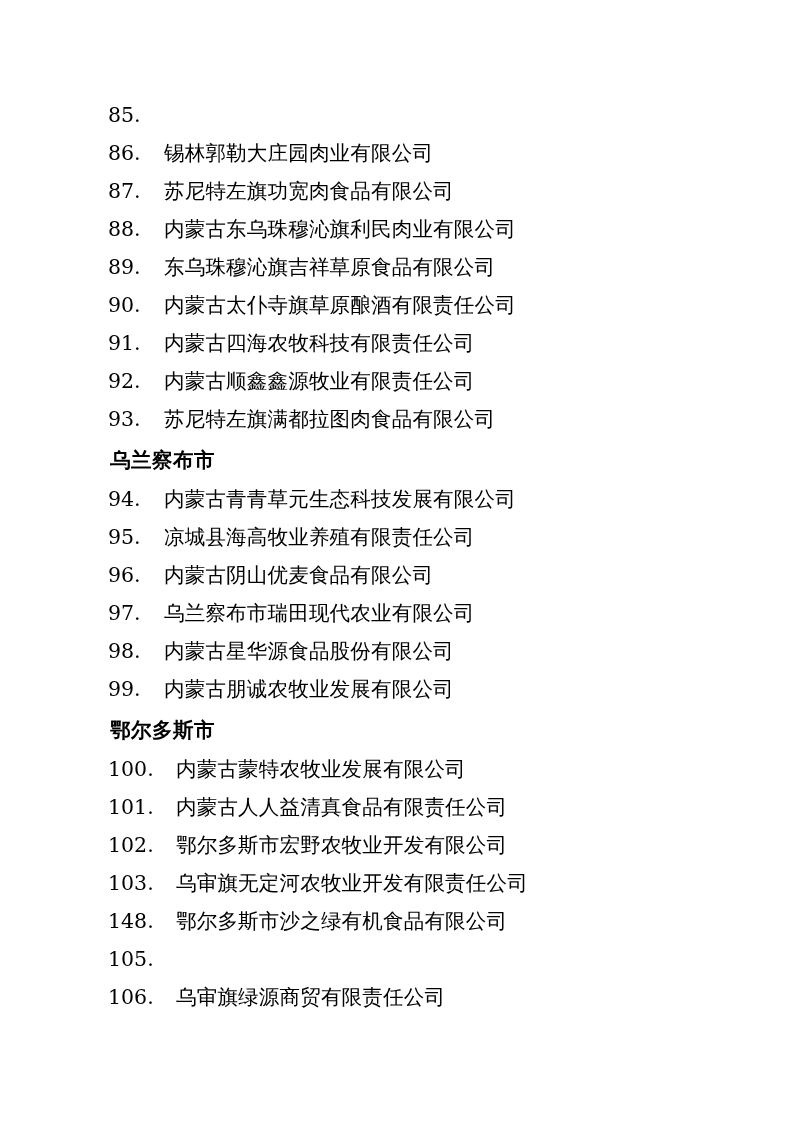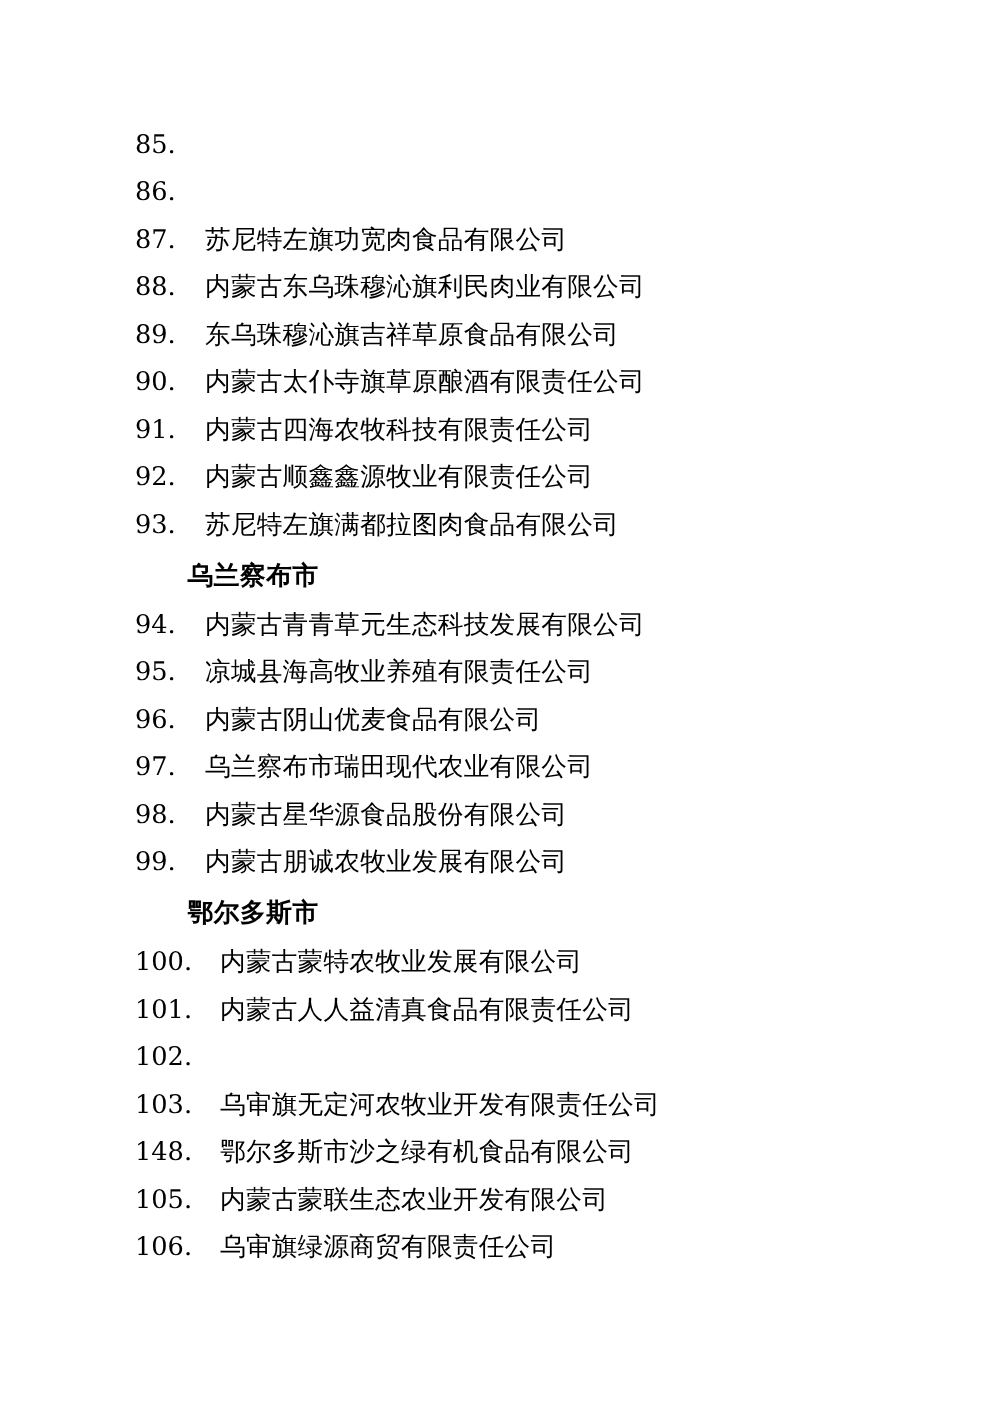--- a/index.html
+++ b/index.html
@@ -51,33 +51,33 @@
     letter-spacing: 0.2px;
   }
   .city-heading {
     font-size: 20.5px;
     line-height: 40px;
     font-weight: bold;
     font-family: "DejaVu Sans", "Liberation Sans", sans-serif;
     letter-spacing: 0.5px;
     padding-left: 2px;
     margin-top: 2px;
-    margin-left: 40px;
   }
 </style>
 </head>
 <body>
 
 <div class="page">
   <div class="doc-list" id="doc-list">
       <div class="entry">
         <span class="num">85.</span>
       </div>
       <div class="entry">
         <span class="num">86.</span>
+        <span class="name">锡林郭勒大庄园肉业有限公司</span>
       </div>
       <div class="entry">
         <span class="num">87.</span>
         <span class="name">苏尼特左旗功宽肉食品有限公司</span>
       </div>
       <div class="entry">
         <span class="num">88.</span>
         <span class="name">内蒙古东乌珠穆沁旗利民肉业有限公司</span>
       </div>
       <div class="entry">
@@ -129,31 +129,31 @@
       <div class="entry">
         <span class="num wide">100.</span>
         <span class="name">内蒙古蒙特农牧业发展有限公司</span>
       </div>
       <div class="entry">
         <span class="num wide">101.</span>
         <span class="name">内蒙古人人益清真食品有限责任公司</span>
       </div>
       <div class="entry">
         <span class="num wide">102.</span>
+        <span class="name">鄂尔多斯市宏野农牧业开发有限公司</span>
       </div>
       <div class="entry">
         <span class="num wide">103.</span>
         <span class="name">乌审旗无定河农牧业开发有限责任公司</span>
       </div>
       <div class="entry">
         <span class="num wide">148.</span>
         <span class="name">鄂尔多斯市沙之绿有机食品有限公司</span>
       </div>
       <div class="entry">
         <span class="num wide">105.</span>
-        <span class="name">内蒙古蒙联生态农业开发有限公司</span>
       </div>
       <div class="entry">
         <span class="num wide">106.</span>
         <span class="name">乌审旗绿源商贸有限责任公司</span>
       </div>
     </div>
 </div>
 
 </body></html>

